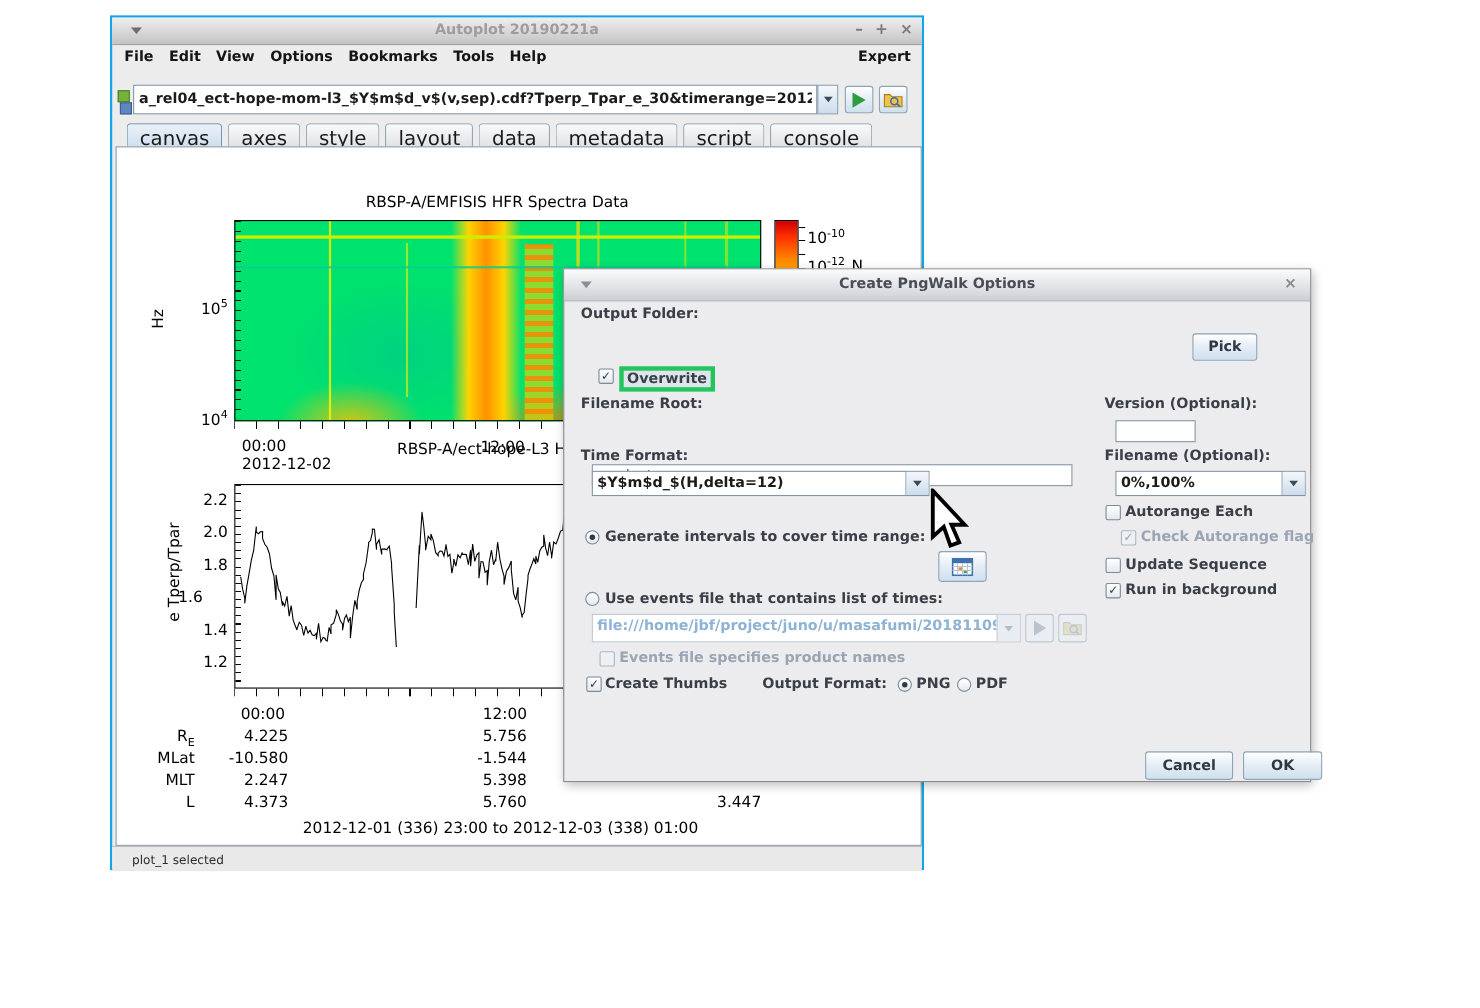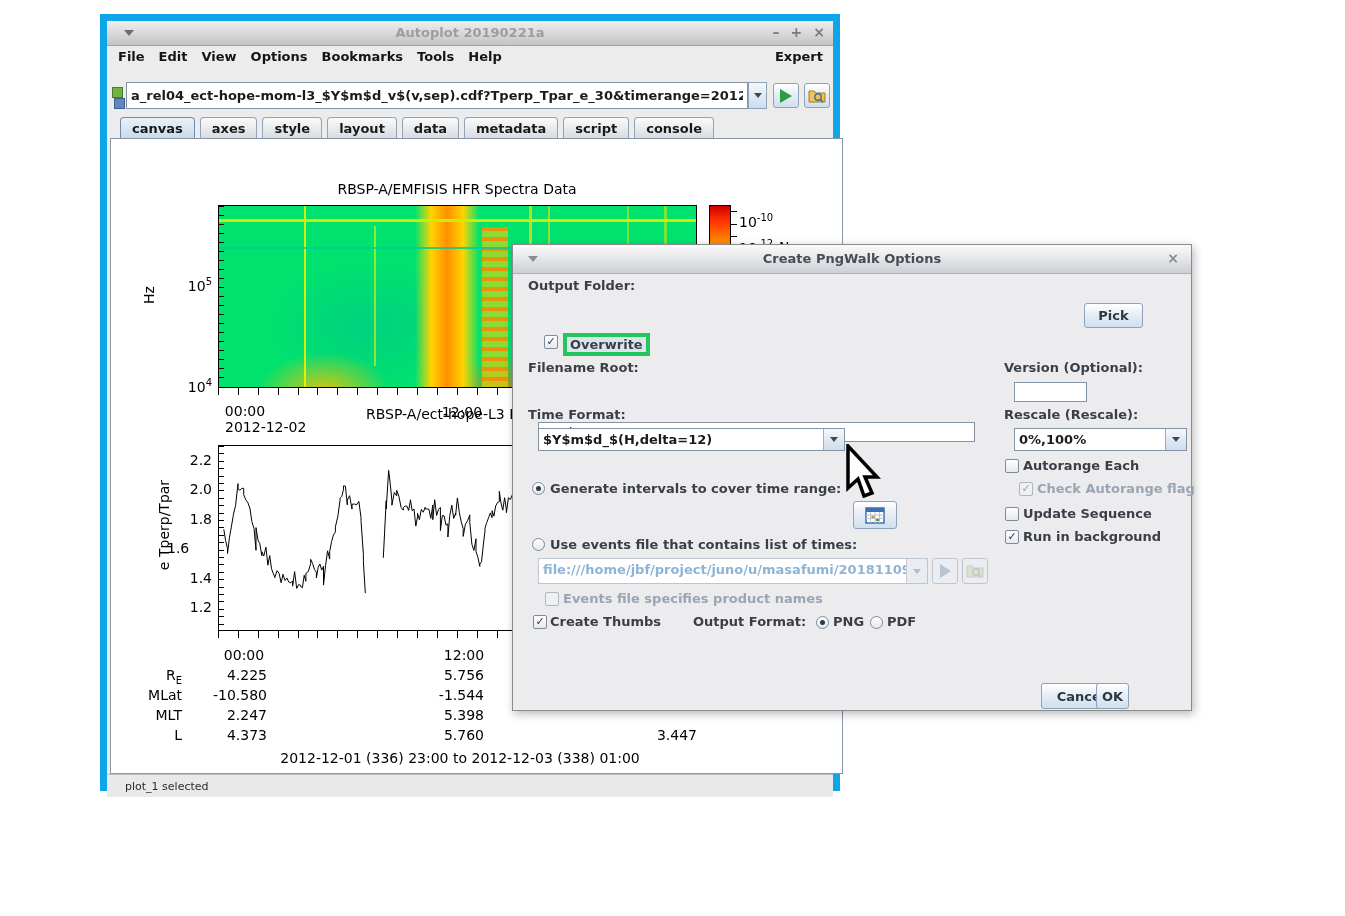--- a/index.html
+++ b/index.html
@@ -2,21 +2,21 @@
 <html><head>
 <meta charset="utf-8">
 <style>
   html,body{margin:0;padding:0}
   body{width:1345px;height:916px;position:relative;background:#fff;
        font-family:"DejaVu Sans",sans-serif;overflow:hidden}
   .abs{position:absolute}
 
   
   #app{position:absolute;left:100px;top:14px;width:740px;height:777px;
-       background:#ececec;border:7px solid #0ea5e9;box-sizing:border-box}
+       background:#ececec;border:2px solid #0ea5e9;box-sizing:border-box}
   .titlebar{position:absolute;left:0;top:0;right:0;height:24px;
        background:linear-gradient(#efefef,#c3c3c3);border-bottom:1px solid #a2a2a2}
   .title-text{position:absolute;left:0;right:0;top:4px;text-align:center;
        font-weight:bold;font-size:13px;color:#9d9d9d}
   .tri{width:0;height:0;border-left:5px solid transparent;border-right:5px solid transparent;
        border-top:6px solid #6e6e6e}
   .win-controls{position:absolute;right:8px;top:3px;display:flex;gap:11px;
        font-weight:bold;font-size:14px;color:#7a7a7a}
   .menubar{position:absolute;left:0;top:24px;right:0;height:23px;display:flex;
        align-items:center;gap:14px;padding-left:11px;font-weight:bold;font-size:13px;color:#141414}
@@ -51,21 +51,21 @@
       font-size:11px;font-weight:bold;color:#2e3a46}
   .cb.checked::after{content:"✓"}
   .cb.dis{border-color:#aab6c0;color:#97a3af;background:#eef0f2}
   .rd{width:13px;height:13px;border:1px solid #7b8b9b;border-radius:50%;box-sizing:border-box;
       background:linear-gradient(#ffffff,#e5e9ed)}
   .rd.sel::after{content:"";position:absolute;left:3px;top:3px;width:5px;height:5px;
       border-radius:50%;background:#2e3a46}
 
   .tabrow{position:absolute;left:13px;top:96px;display:flex;gap:5px;align-items:flex-end}
   .tab{padding:3px 11px;border:1px solid #93a5b5;border-bottom:none;border-radius:4px 4px 0 0;
-      background:linear-gradient(#fafafa,#d7dade);font-weight:bold;font-size:13px;color:#191919}
+      background:linear-gradient(#fafafa,#d7dade);font-weight:normal;font-size:18px;color:#191919}
   .tab.sel{background:linear-gradient(#eaf1f8,#c7d9ea);border-color:#6f8cab}
 
   #canvas{position:absolute;left:3px;top:117px;width:733px;height:636px;background:#fff;
       border:1px solid #8898a8;box-sizing:border-box}
   .pt{position:absolute;font-size:14px;color:#000;white-space:nowrap}
   .sup{font-size:10px;vertical-align:6px}
   .sub{font-size:10px;vertical-align:-4px}
 
   #spectrogram{position:absolute;left:107px;top:66px;width:477px;height:181px;
       border:1px solid #000;box-sizing:content-box;
@@ -272,21 +272,21 @@
   <input class="tf abs" style="left: 501px; top: 137px; width: 73px; height: 20px;" value="">
 
   <div class="dlab" style="left:15px;top:162px">Time Format:</div>
   <div class="combo abs" style="left:25px;top:183px;width:307px;height:23px">
     <div class="combo-text">$Y$m$d_$(H,delta=12)</div>
     <div class="combo-btn">
         <span class="arr"></span>
       </div>
   </div>
 
-  <div class="dlab" style="left:491px;top:162px">Rescale (Rescale):</div>
+  <div class="dlab" style="left:491px;top:162px">Filename (Optional):</div>
   <div class="combo abs" style="left:501px;top:183px;width:173px;height:23px">
     <div class="combo-text">0%,100%</div>
     <div class="combo-btn">
         <span class="arr"></span>
       </div>
   </div>
 
   <div class="cb abs" style="left:492px;top:214px"></div>
   <div class="dlab" style="left:510px;top:213px">Autorange Each</div>
 
@@ -343,20 +343,20 @@
   <div class="cb checked abs" style="left:20px;top:370px"></div>
   <div class="dlab" style="left:37px;top:369px">Create Thumbs</div>
 
   <div class="dlab" style="left:180px;top:369px">Output Format:</div>
   <div class="rd sel abs" style="left:303px;top:371px"></div>
   <div class="dlab" style="left:320px;top:369px">PNG</div>
   <div class="rd abs" style="left:357px;top:371px"></div>
   <div class="dlab" style="left:374px;top:369px">PDF</div>
 
   <div class="jbtn abs" style="left:528px;top:438px;width:80px;height:26px">Cancel</div>
-  <div class="jbtn abs" style="left:583px;top:438px;width:33px;height:26px">OK</div>
+  <div class="jbtn abs" style="left:617px;top:438px;width:72px;height:26px">OK</div>
 </div>
 
 <div id="cursor">
   <svg width="42" height="58" viewBox="0 0 42 58">
     <polygon points="3,2 3,44 13,35 19,52 27,49 20,33 32,33" fill="#fff" stroke="#000" stroke-width="3.5"></polygon>
   </svg>
 </div>
 
 </body></html>

